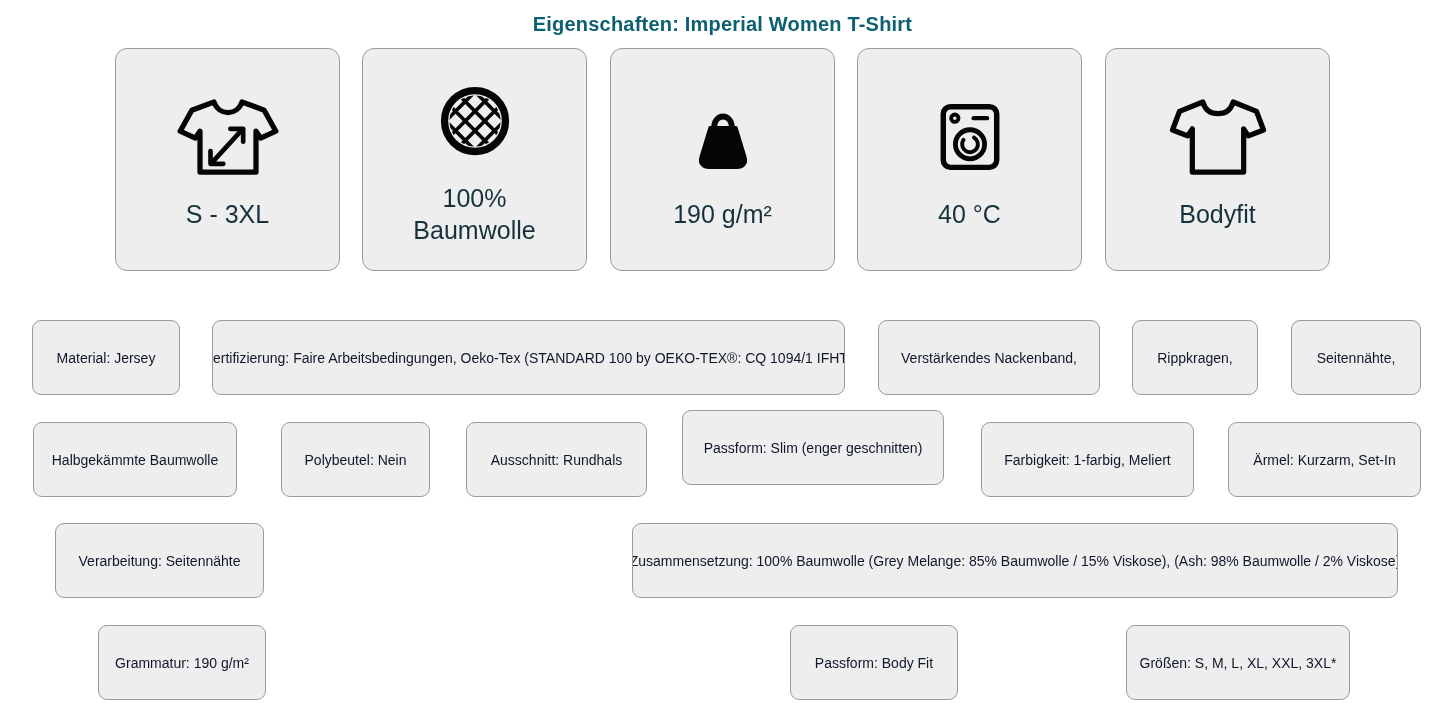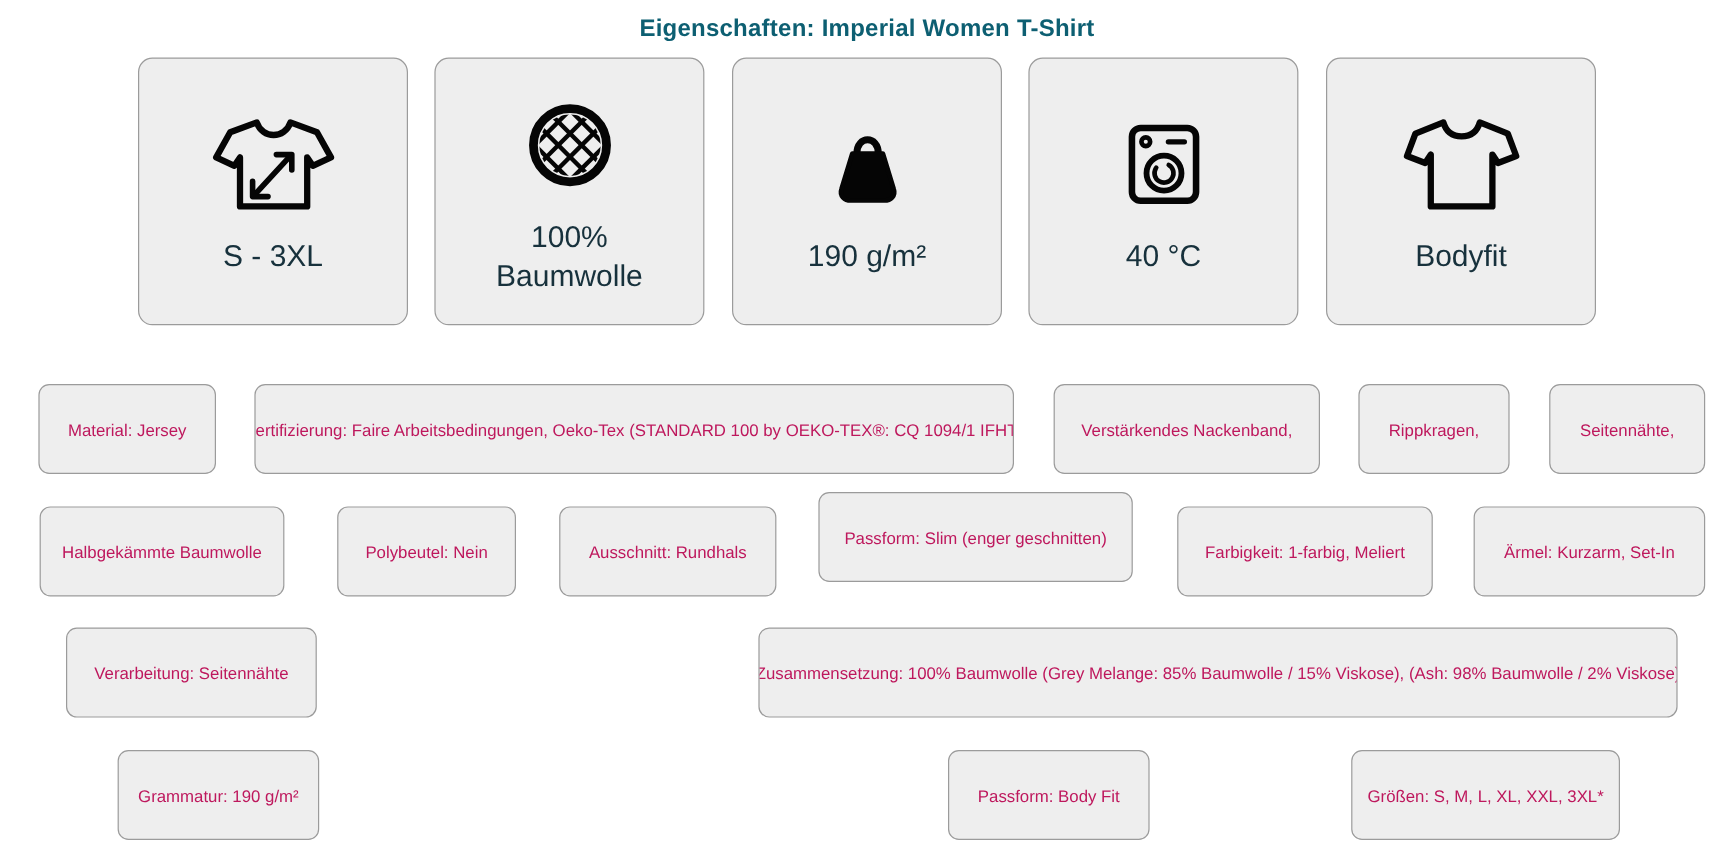--- a/index.html
+++ b/index.html
@@ -22,21 +22,21 @@
   .big-card .icon { display: flex; align-items: center; justify-content: center; height: 96px; }
   .big-label {
     font-size: 25px; color: #17313c; text-align: center;
     white-space: pre-line; line-height: 1.25; font-weight: 500;
   }
 
   .chip {
     position: absolute; height: 75px;
     background: #eeeeee; border: 1px solid #9b9b9b; border-radius: 9px;
     display: flex; align-items: center; justify-content: center;
-    color: #be185d; font-size: 14px; padding: 0 10px; text-align: center;
+    color: #0f172a; font-size: 14px; padding: 0 10px; text-align: center;
     white-space: nowrap; overflow: hidden;
   }
 
   svg { display: block; }
 </style>
 </head>
 <body>
 
 <div class="canvas">
 

